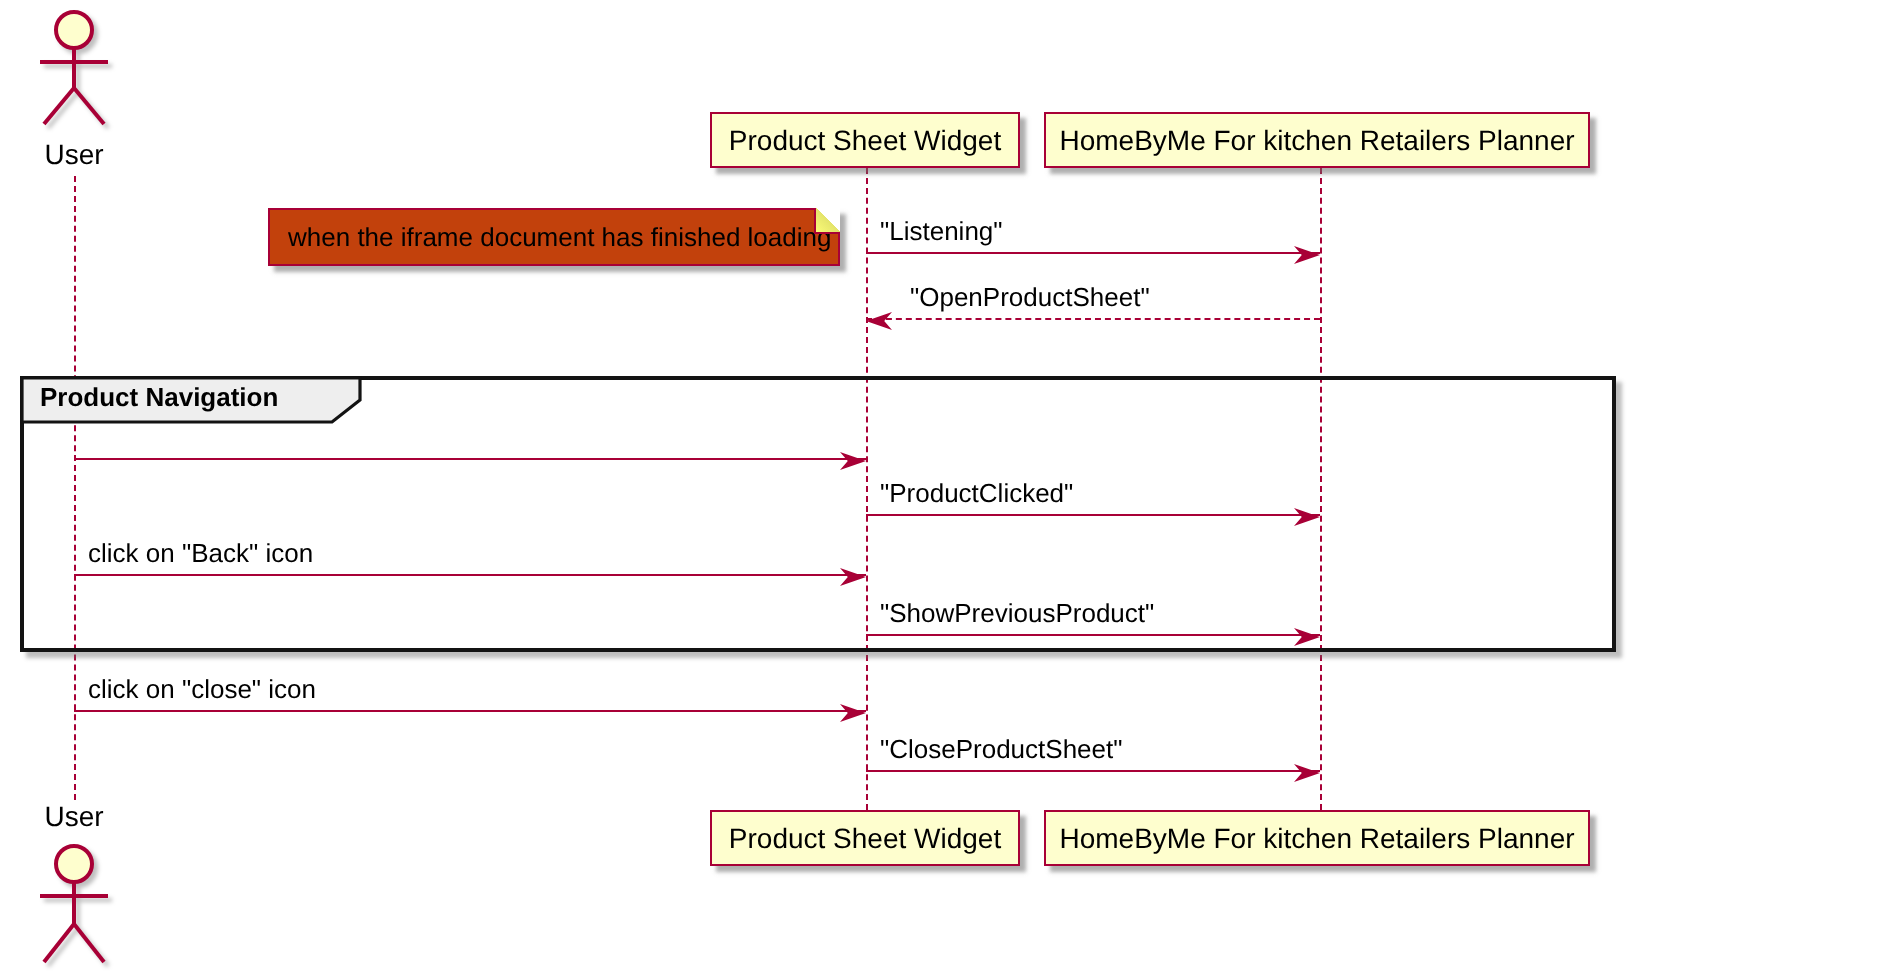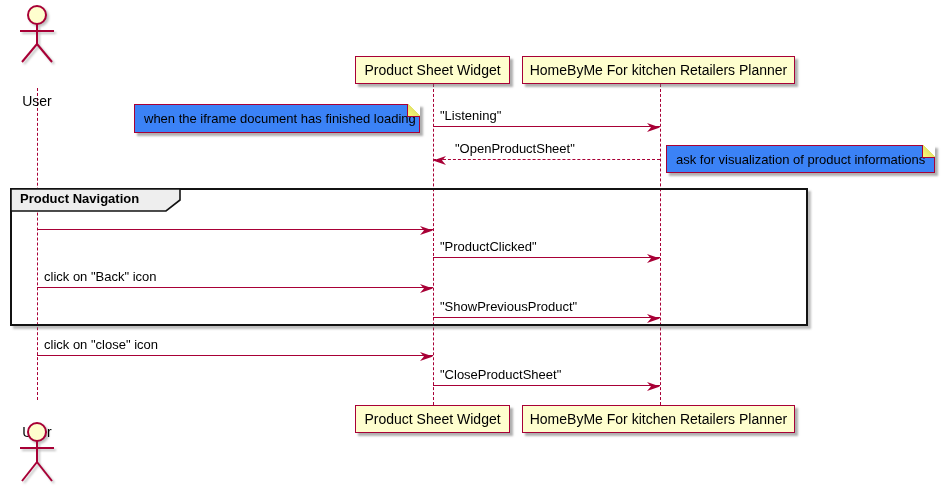--- a/index.html
+++ b/index.html
@@ -30,26 +30,25 @@
     box-sizing: border-box;
     white-space: nowrap;
     text-align: right;
   }
   .actor-label {
     position: absolute;
     width: 70px;
     text-align: center;
     font-size: 14px;
     color: #000;
-    margin-top: 24px;
   }
   .actor-figure { position: absolute; filter: drop-shadow(2.5px 2.5px 1px rgba(0,0,0,0.25)); }
   .note {
     position: absolute;
-    background: #3b82f6;
+    background: #c2410c;
     border: 1px solid #A80036;
     box-shadow: 3px 3px 2px rgba(110,110,110,0.55);
     font-size: 13px;
     color: #000;
     padding: 6px 9px;
     box-sizing: border-box;
     white-space: nowrap;
   }
   .note::before {
     content: "";
@@ -134,21 +133,20 @@
     <line x1="26" y1="45" x2="41" y2="64" stroke="#A80036" stroke-width="2"></line>
   </svg>
 
   <div class="participant-box" style="left:355px; top:56px; width:155px;">Product Sheet Widget</div>
   <div class="participant-box" style="left:522px; top:56px; width:273px;">HomeByMe For kitchen Retailers Planner</div>
 
   <div class="participant-box" style="left:355px; top:405px; width:155px;">Product Sheet Widget</div>
   <div class="participant-box" style="left:522px; top:405px; width:273px;">HomeByMe For kitchen Retailers Planner</div>
 
   <div class="note" style="left:134px; top:104px; width:286px; height:29px;">when the iframe document has finished loading</div>
-  <div class="note" style="left:666px; top:145px; width:269px; height:28px;">ask for visualization of product informations</div>
 
   <div class="frame" style="left:10px; top:188px; width:798px; height:138px;">
     <div class="frame-tab">
       <svg width="172" height="24" viewBox="0 0 172 24">
         <polygon points="1,1 170,1 170,12 156,23 1,23" fill="#EEEEEE" stroke="#131313" stroke-width="1.6"></polygon>
       </svg>
       <div class="frame-tab-label">Product Navigation</div>
     </div>
   </div>
 

